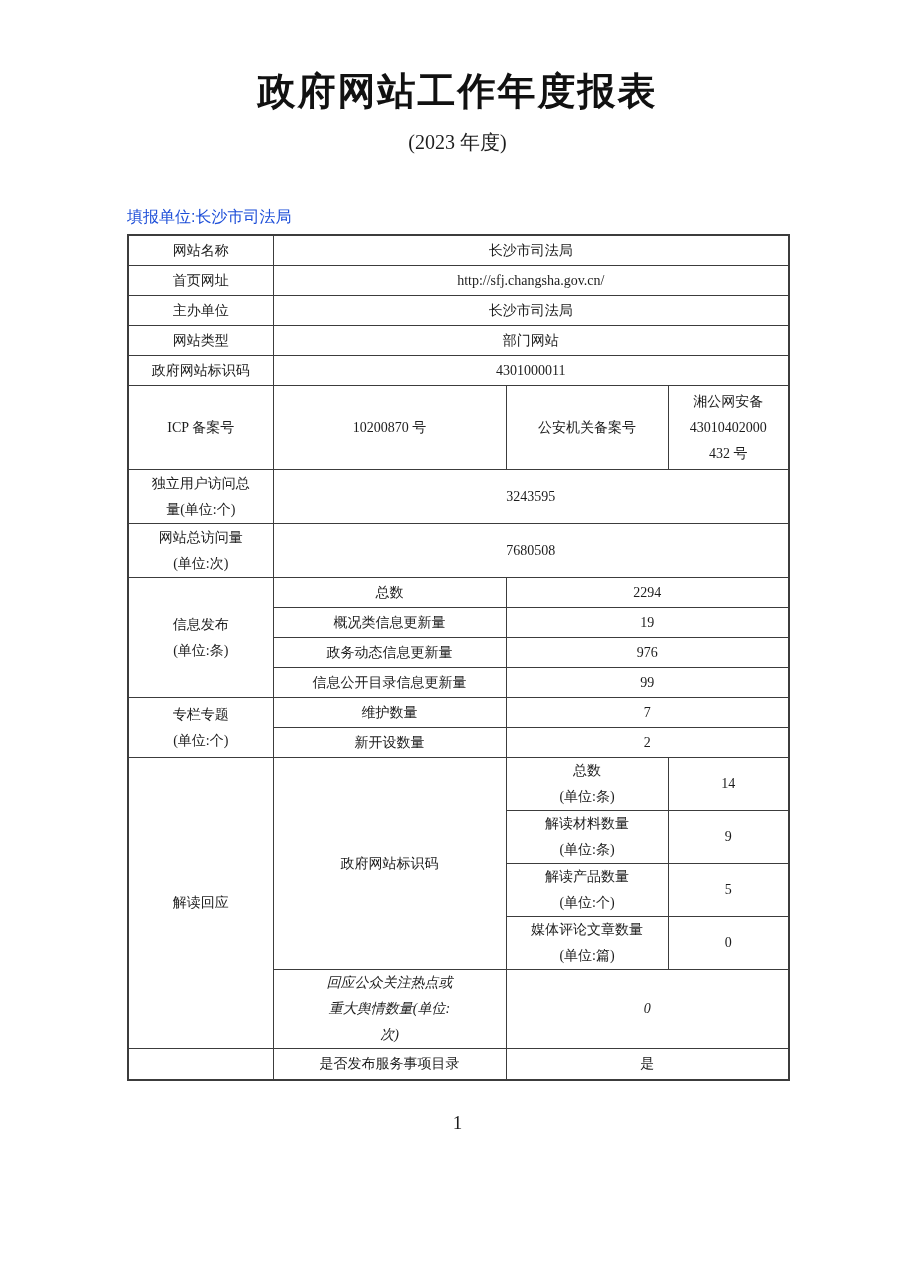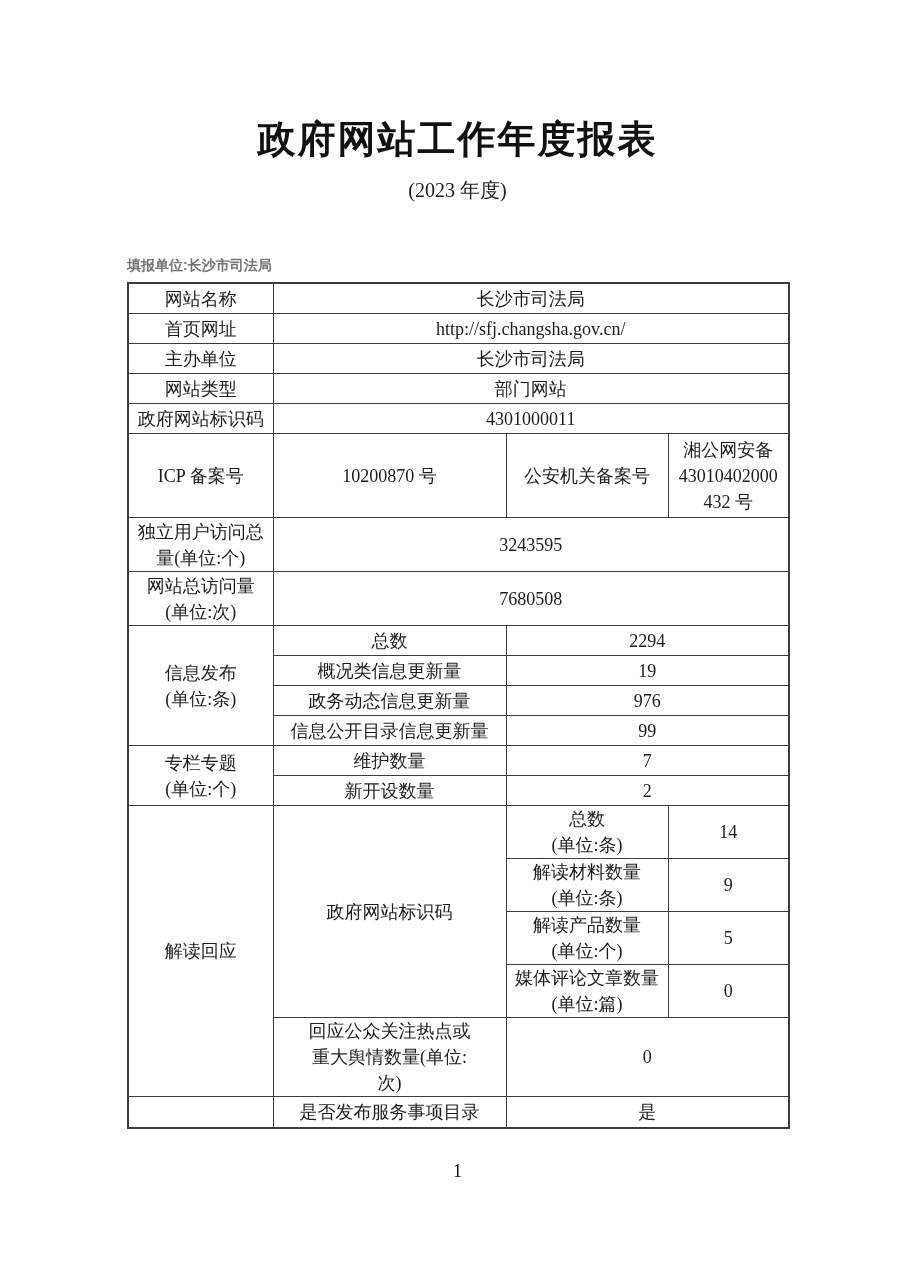--- a/index.html
+++ b/index.html
@@ -13,67 +13,67 @@
     font-family: "Liberation Serif", "DejaVu Serif", serif;
     color: #1c1c1c;
     overflow: hidden;
   }
   .sheet {
     width: 661px;
     margin-left: 127px;
   }
   .doc-title {
     margin: 0;
-    padding-top: 117px;
+    padding-top: 69px;
     text-align: center;
     font-family: "Liberation Sans", "DejaVu Sans", sans-serif;
     font-weight: 700;
     font-size: 38px;
     line-height: 44px;
     letter-spacing: 2px;
     color: #111111;
   }
   .doc-subtitle {
     margin-top: 19px;
     text-align: center;
     font-size: 20px;
     line-height: 20px;
     color: #1c1c1c;
   }
   .reporting-unit {
     margin-top: 56px;
     font-family: "Liberation Sans", "DejaVu Sans", sans-serif;
-    font-weight: 700;
-    font-size: 14px;
+    font-weight: 400;
+    font-size: 16px;
     line-height: 18px;
-    color: #737373;
+    color: #1d4ed8;
   }
   table.report {
     margin-top: 8px;
     width: 661px;
     border-collapse: collapse;
     table-layout: fixed;
     border: 2px solid #3c3c3c;
   }
   table.report td {
     border: 1px solid #3c3c3c;
     text-align: center;
     vertical-align: middle;
-    font-size: 18px;
+    font-size: 14px;
     line-height: 26px;
     padding: 0 3px;
     white-space: pre-line;
     overflow: hidden;
   }
   
   tr.h31 td { height: 29px; }
   tr.h85 td { height: 83px; }
   tr.h55 td { height: 53px; }
   tr.h52 td { height: 50px; }
-  tr.h79 td { height: 77px; }
+  tr.h79 td { height: 77px; font-style: italic; }
   tr.h32 td { height: 30px; }
   .page-number {
     margin-top: 31px;
     text-align: center;
     font-size: 19px;
     color: #1c1c1c;
   }
 </style>
 </head>
 <body>

